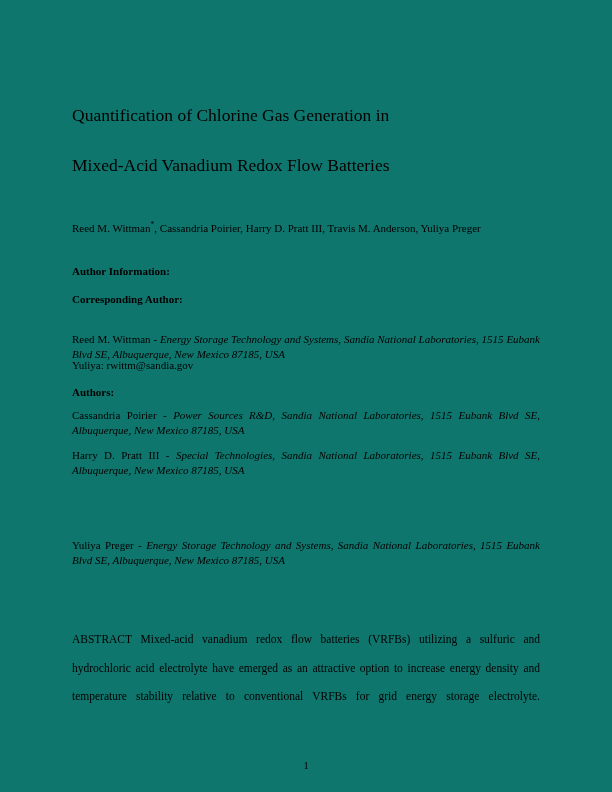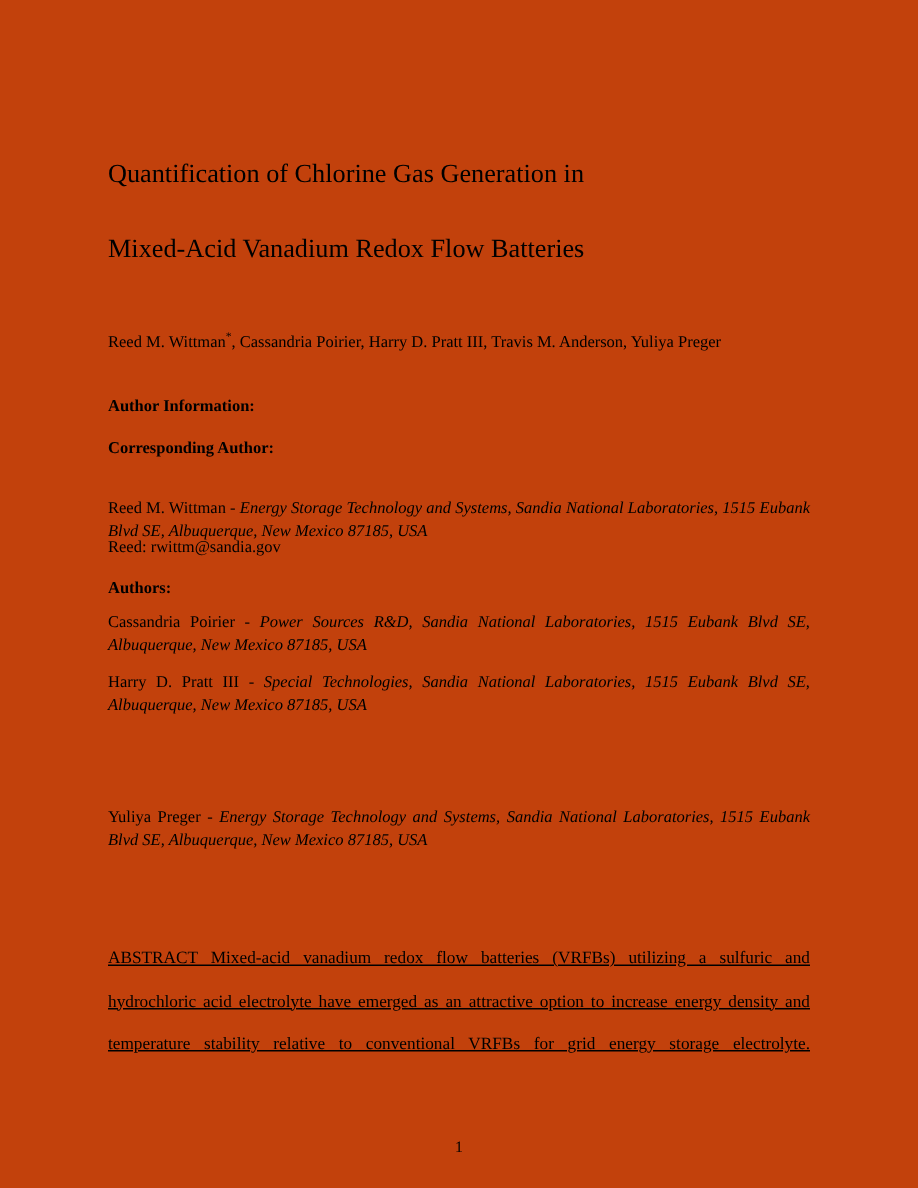--- a/index.html
+++ b/index.html
@@ -1,20 +1,20 @@
 <!DOCTYPE html>
 <html><head>
 <meta charset="utf-8">
 <style>
   html, body { margin: 0; padding: 0; background: #ffffff; }
   .page {
     position: relative;
     width: 612px;
     height: 792px;
-    background: #c2410c;
+    background: #0f766e;
     font-family: "Liberation Serif", "DejaVu Serif", serif;
     color: #000000;
     overflow: hidden;
   }
   .abs { position: absolute; left: 72px; width: 468px; }
   p { margin: 0; padding: 0; }
 
   .title-line { font-size: 17.5px; line-height: 22px; font-weight: normal; }
 
   .byline { font-size: 11px; line-height: 15px; }
@@ -26,21 +26,20 @@
   .entry { font-size: 11px; line-height: 14.5px; text-align: justify; }
   .entry .affil { font-style: italic; }
 
   .email-line { font-size: 11px; line-height: 14px; }
 
   .abstract {
     font-size: 11.5px;
     line-height: 28.5px;
     text-align: justify;
     text-align-last: justify;
-    text-decoration: underline;
   }
 
   .pagenum {
     position: absolute;
     left: 0;
     width: 612px;
     text-align: center;
     font-size: 10.5px;
   }
 </style>
@@ -54,21 +53,21 @@
   <p class="abs title-line" style="top:154px">Mixed-Acid Vanadium Redox Flow Batteries</p>
 
   <p class="abs byline" style="top:221px"><span>Reed M. Wittman</span><sup>*</sup><span>, Cassandria Poirier, Harry D. Pratt III, Travis M. Anderson, Yuliya Preger</span></p>
 
   <p class="abs heading heading-underline" style="top:264px">Author Information:</p>
 
   <p class="abs heading" style="top:292px">Corresponding Author:</p>
 
   <p class="abs entry" style="top:332px"><span>Reed M. Wittman -</span> <span class="affil">Energy Storage Technology and Systems, Sandia National Laboratories, 1515 Eubank Blvd SE, Albuquerque, New Mexico 87185, USA</span></p>
 
-  <p class="abs email-line" style="top:358px"><span>Reed:</span> <span>rwittm@sandia.gov</span></p>
+  <p class="abs email-line" style="top:358px"><span>Yuliya:</span> <span>rwittm@sandia.gov</span></p>
 
   <p class="abs heading" style="top:385px">Authors:</p>
 
   <p class="abs entry" style="top:408px"><span>Cassandria Poirier -</span> <span class="affil">Power Sources R&amp;D, Sandia National Laboratories, 1515 Eubank Blvd SE, Albuquerque, New Mexico 87185, USA</span></p>
 
   <p class="abs entry" style="top:448px"><span>Harry D. Pratt III -</span> <span class="affil">Special Technologies, Sandia National Laboratories, 1515 Eubank Blvd SE, Albuquerque, New Mexico 87185, USA</span></p>
 
 
   <p class="abs entry" style="top:538px"><span>Yuliya Preger -</span> <span class="affil">Energy Storage Technology and Systems, Sandia National Laboratories, 1515 Eubank Blvd SE, Albuquerque, New Mexico 87185, USA</span></p>
 

